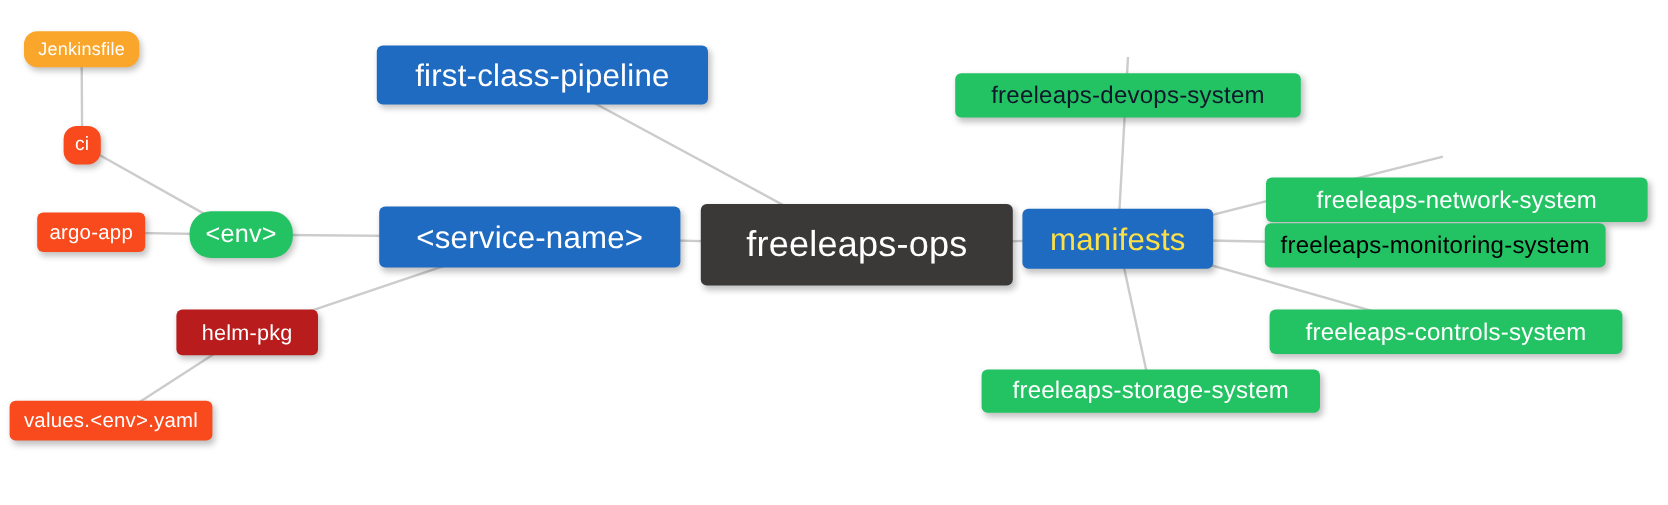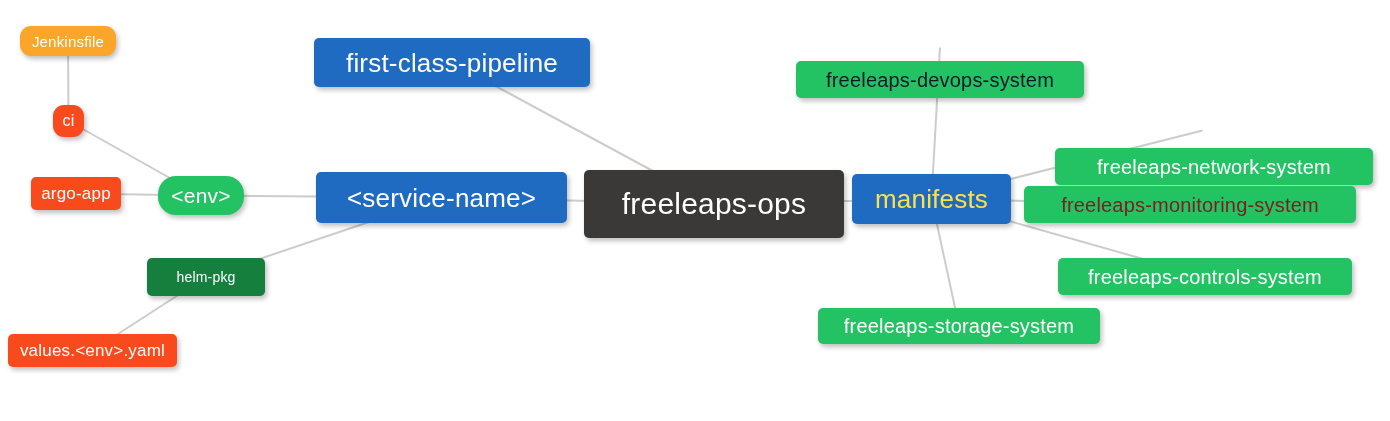--- a/index.html
+++ b/index.html
@@ -59,22 +59,22 @@
       <line x1="931.5" y1="199" x2="1205" y2="276.5" stroke="#cccccc" stroke-width="2"></line>
       <line x1="931.5" y1="199" x2="959" y2="326" stroke="#cccccc" stroke-width="2"></line>
     </svg>
 
 <div class="node" style="left: 20px; top: 26px; width: 96px; height: 30px; font-size: 15px; background: rgb(249, 166, 43); color: rgb(255, 255, 255); border-radius: 11px;">Jenkinsfile</div>
     <div class="node" style="left: 53px; top: 105px; width: 31px; height: 32px; font-size: 16px; background: rgb(248, 74, 29); color: rgb(255, 255, 255); border-radius: 11px;">ci</div>
     <div class="node" style="left: 31px; top: 177px; width: 90px; height: 33px; font-size: 17px; background: rgb(248, 74, 29); color: rgb(255, 255, 255);">argo-app</div>
     <div class="node" style="left: 158px; top: 176px; width: 86px; height: 39px; font-size: 21px; background: rgb(35, 195, 100); color: rgb(255, 255, 255); border-radius: 18px;">&lt;env&gt;</div>
     <div class="node" style="left: 314px; top: 38px; width: 276px; height: 49px; font-size: 26px; background: rgb(31, 107, 193); color: rgb(255, 255, 255);">first-class-pipeline</div>
     <div class="node" style="left: 316px; top: 172px; width: 251px; height: 51px; font-size: 26px; background: rgb(31, 107, 193); color: rgb(255, 255, 255);">&lt;service-name&gt;</div>
-    <div class="node" style="left: 147px; top: 258px; width: 118px; height: 38px; font-size: 14px; background: #15803d; color: rgb(255, 255, 255);">helm-pkg</div>
+    <div class="node" style="left: 147px; top: 258px; width: 118px; height: 38px; font-size: 18px; background: #b91c1c; color: rgb(255, 255, 255);">helm-pkg</div>
     <div class="node" style="left: 8px; top: 334px; width: 169px; height: 33px; font-size: 17px; background: rgb(248, 74, 29); color: rgb(255, 255, 255);">values.&lt;env&gt;.yaml</div>
     <div class="node" style="left: 584px; top: 170px; width: 260px; height: 68px; font-size: 30px; background: rgb(59, 56, 56); color: rgb(255, 255, 255);">freeleaps-ops</div>
     <div class="node" style="left: 852px; top: 174px; width: 159px; height: 50px; font-size: 26px; background: rgb(31, 107, 193); color: #fde047;">manifests</div>
     <div class="node" style="left: 796px; top: 29px; width: 288px; height: 37px; font-size: 20px; background: rgb(35, 195, 100); color: #0f172a; margin-top: 32px;">freeleaps-devops-system</div>
     <div class="node" style="left: 1055px; top: 112px; width: 318px; height: 37px; font-size: 20px; background: rgb(35, 195, 100); color: rgb(255, 255, 255); margin-top: 36px;">freeleaps-network-system</div>
-    <div class="node" style="left: 1024px; top: 186px; width: 332px; height: 37px; font-size: 20px; background: rgb(35, 195, 100); color: #7f1d1d;">freeleaps-monitoring-system</div>
+    <div class="node" style="left: 1054px; top: 186px; width: 284px; height: 37px; font-size: 20px; background: rgb(35, 195, 100); color: #000000;">freeleaps-monitoring-system</div>
     <div class="node" style="left: 1058px; top: 258px; width: 294px; height: 37px; font-size: 20px; background: rgb(35, 195, 100); color: rgb(255, 255, 255);">freeleaps-controls-system</div>
     <div class="node" style="left: 818px; top: 308px; width: 282px; height: 36px; font-size: 20px; background: rgb(35, 195, 100); color: rgb(255, 255, 255);">freeleaps-storage-system</div>
   </div>
 
 </body></html>

